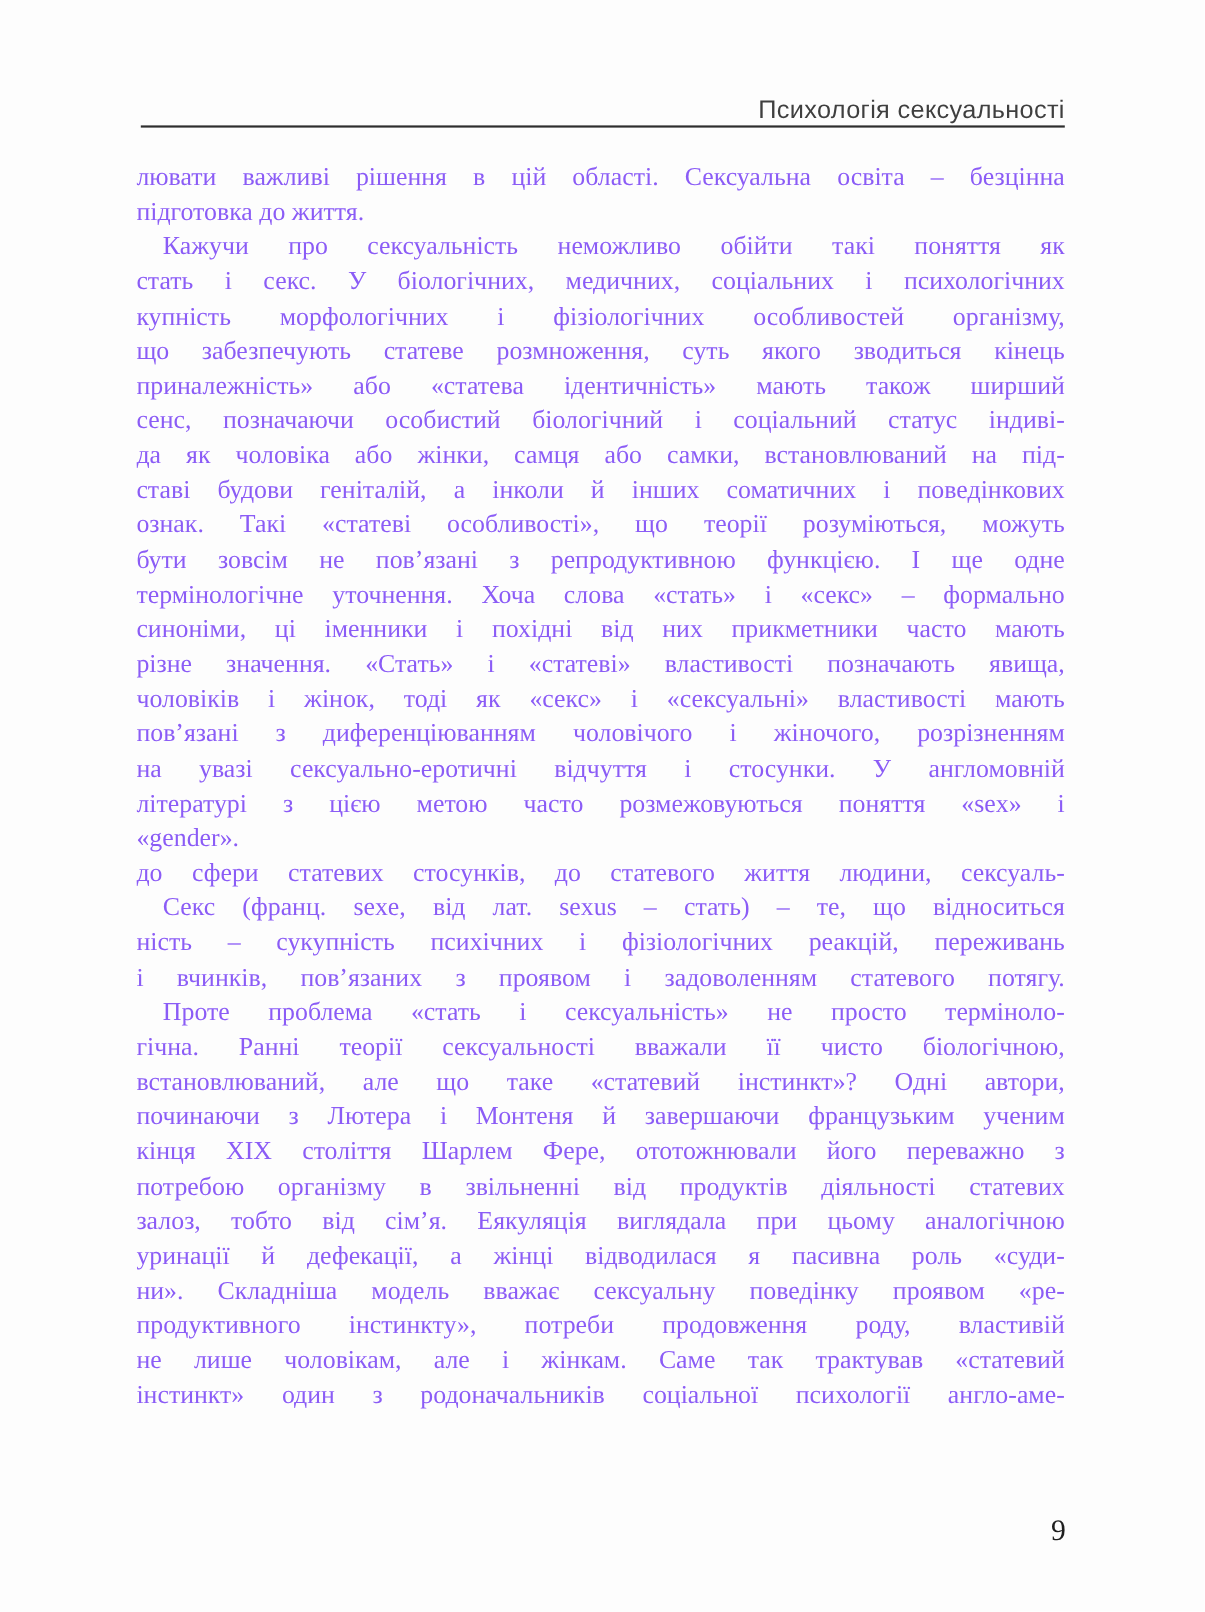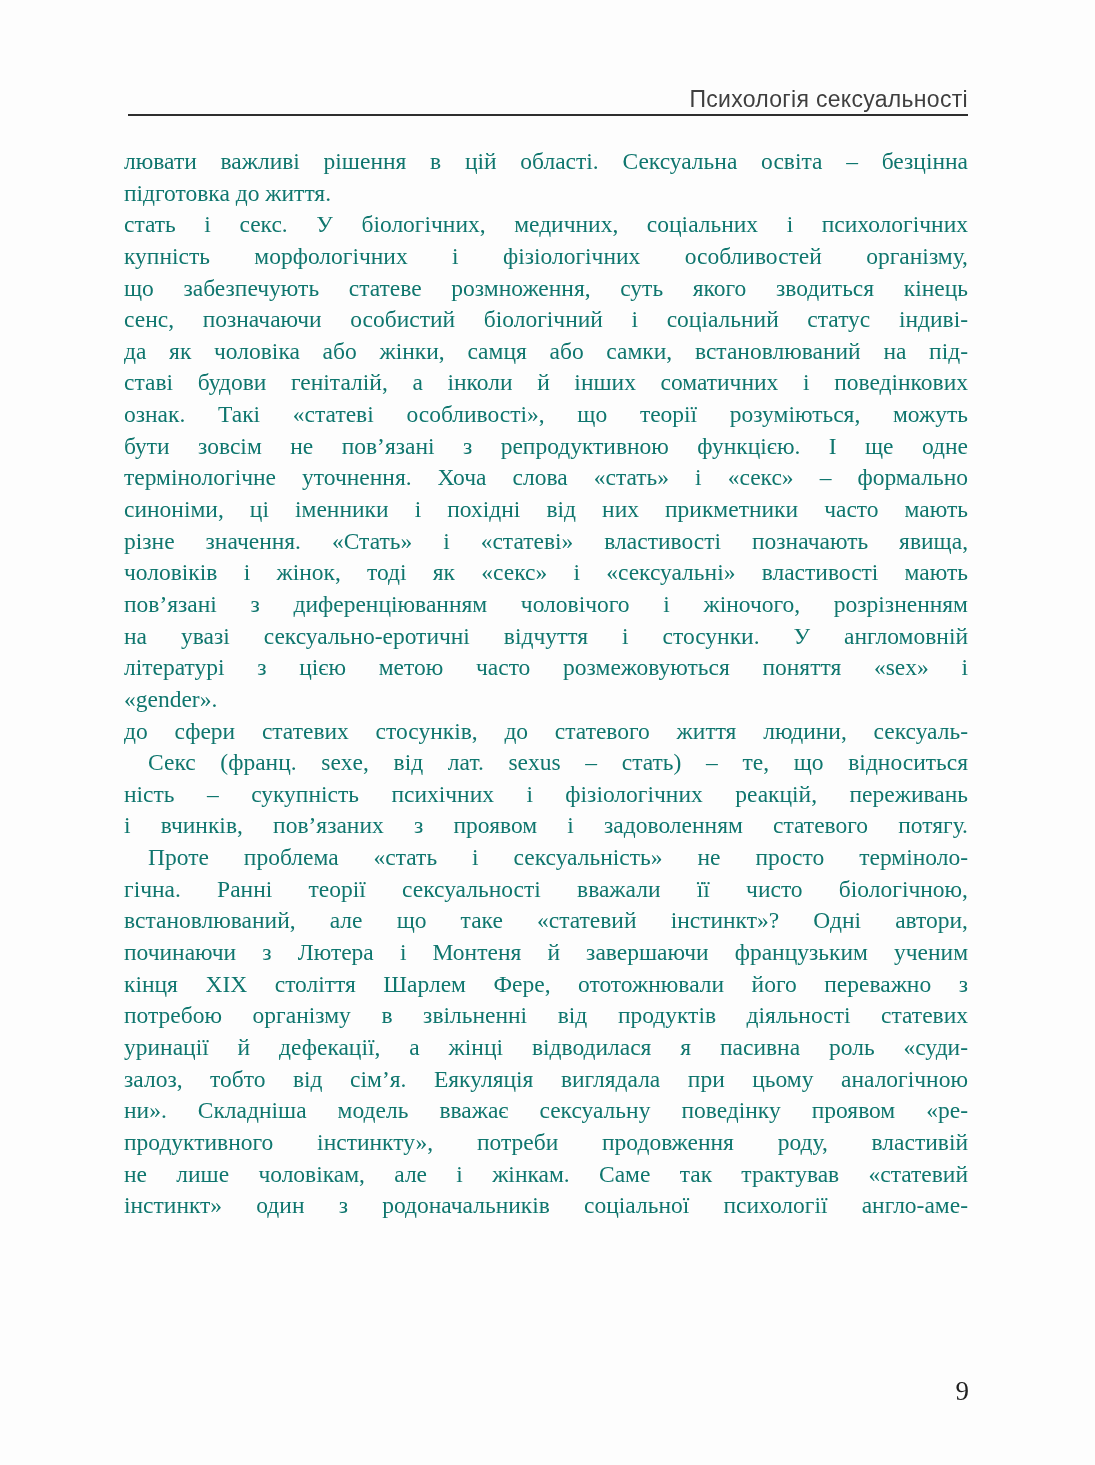--- a/index.html
+++ b/index.html
@@ -29,21 +29,21 @@
     height: 2px;
     background: #2e2e2e;
   }
   .body-text {
     position: absolute;
     top: 146px;
     left: 124px;
     width: 844px;
     font-size: 23.5px;
     line-height: 31.65px;
-    color: #0f766e;
+    color: #8b5cf6;
   }
   .text-line {
     text-align: justify;
     text-align-last: justify;
     text-justify: inter-word;
     height: 31.65px;
     overflow: hidden;
   }
   .text-line.para-first { text-indent: 24px; }
   .text-line.para-last { text-align-last: left; }
@@ -57,23 +57,25 @@
 </style>
 </head>
 <body>
 
 <div class="page">
   <div class="running-title">Психологія сексуальності</div>
   <div class="header-rule"></div>
   <div class="body-text">
       <div class="text-line">лювати важливі рішення в цій області. Сексуальна освіта – безцінна</div>
       <div class="text-line para-last">підготовка до життя.</div>
+      <div class="text-line para-first">Кажучи про сексуальність неможливо обійти такі поняття як</div>
       <div class="text-line">стать і секс. У біологічних, медичних, соціальних і психологічних</div>
       <div class="text-line">купність морфологічних і фізіологічних особливостей організму,</div>
       <div class="text-line">що забезпечують статеве розмноження, суть якого зводиться кінець</div>
+      <div class="text-line">приналежність» або «статева ідентичність» мають також ширший</div>
       <div class="text-line">сенс, позначаючи особистий біологічний і соціальний статус індиві-</div>
       <div class="text-line">да як чоловіка або жінки, самця або самки, встановлюваний на під-</div>
       <div class="text-line">ставі будови геніталій, а інколи й інших соматичних і поведінкових</div>
       <div class="text-line">ознак. Такі «статеві особливості», що теорії розуміються, можуть</div>
       <div class="text-line">бути зовсім не пов’язані з репродуктивною функцією. І ще одне</div>
       <div class="text-line">термінологічне уточнення. Хоча слова «стать» і «секс» – формально</div>
       <div class="text-line">синоніми, ці іменники і похідні від них прикметники часто мають</div>
       <div class="text-line">різне значення. «Стать» і «статеві» властивості позначають явища,</div>
       <div class="text-line">чоловіків і жінок, тоді як «секс» і «сексуальні» властивості мають</div>
       <div class="text-line">пов’язані з диференціюванням чоловічого і жіночого, розрізненням</div>
@@ -83,21 +85,21 @@
       <div class="text-line">до сфери статевих стосунків, до статевого життя людини, сексуаль-</div>
       <div class="text-line para-first">Секс (франц. sexe, від лат. sexus – стать) – те, що відноситься</div>
       <div class="text-line">ність – сукупність психічних і фізіологічних реакцій, переживань</div>
       <div class="text-line">і вчинків, пов’язаних з проявом і задоволенням статевого потягу.</div>
       <div class="text-line para-first">Проте проблема «стать і сексуальність» не просто терміноло-</div>
       <div class="text-line">гічна. Ранні теорії сексуальності вважали її чисто біологічною,</div>
       <div class="text-line">встановлюваний, але що таке «статевий інстинкт»? Одні автори,</div>
       <div class="text-line">починаючи з Лютера і Монтеня й завершаючи французьким ученим</div>
       <div class="text-line">кінця XIX століття Шарлем Фере, ототожнювали його переважно з</div>
       <div class="text-line">потребою організму в звільненні від продуктів діяльності статевих</div>
+      <div class="text-line">залоз, тобто від сім’я. Еякуляція виглядала при цьому аналогічною</div>
       <div class="text-line">уринації й дефекації, а жінці відводилася я пасивна роль «суди-</div>
-      <div class="text-line">залоз, тобто від сім’я. Еякуляція виглядала при цьому аналогічною</div>
       <div class="text-line">ни». Складніша модель вважає сексуальну поведінку проявом «ре-</div>
       <div class="text-line">продуктивного інстинкту», потреби продовження роду, властивій</div>
       <div class="text-line">не лише чоловікам, але і жінкам. Саме так трактував «статевий</div>
       <div class="text-line">інстинкт» один з родоначальників соціальної психології англо-аме-</div>
     </div>
   <div class="page-number">9</div>
 </div>
 
 </body></html>

